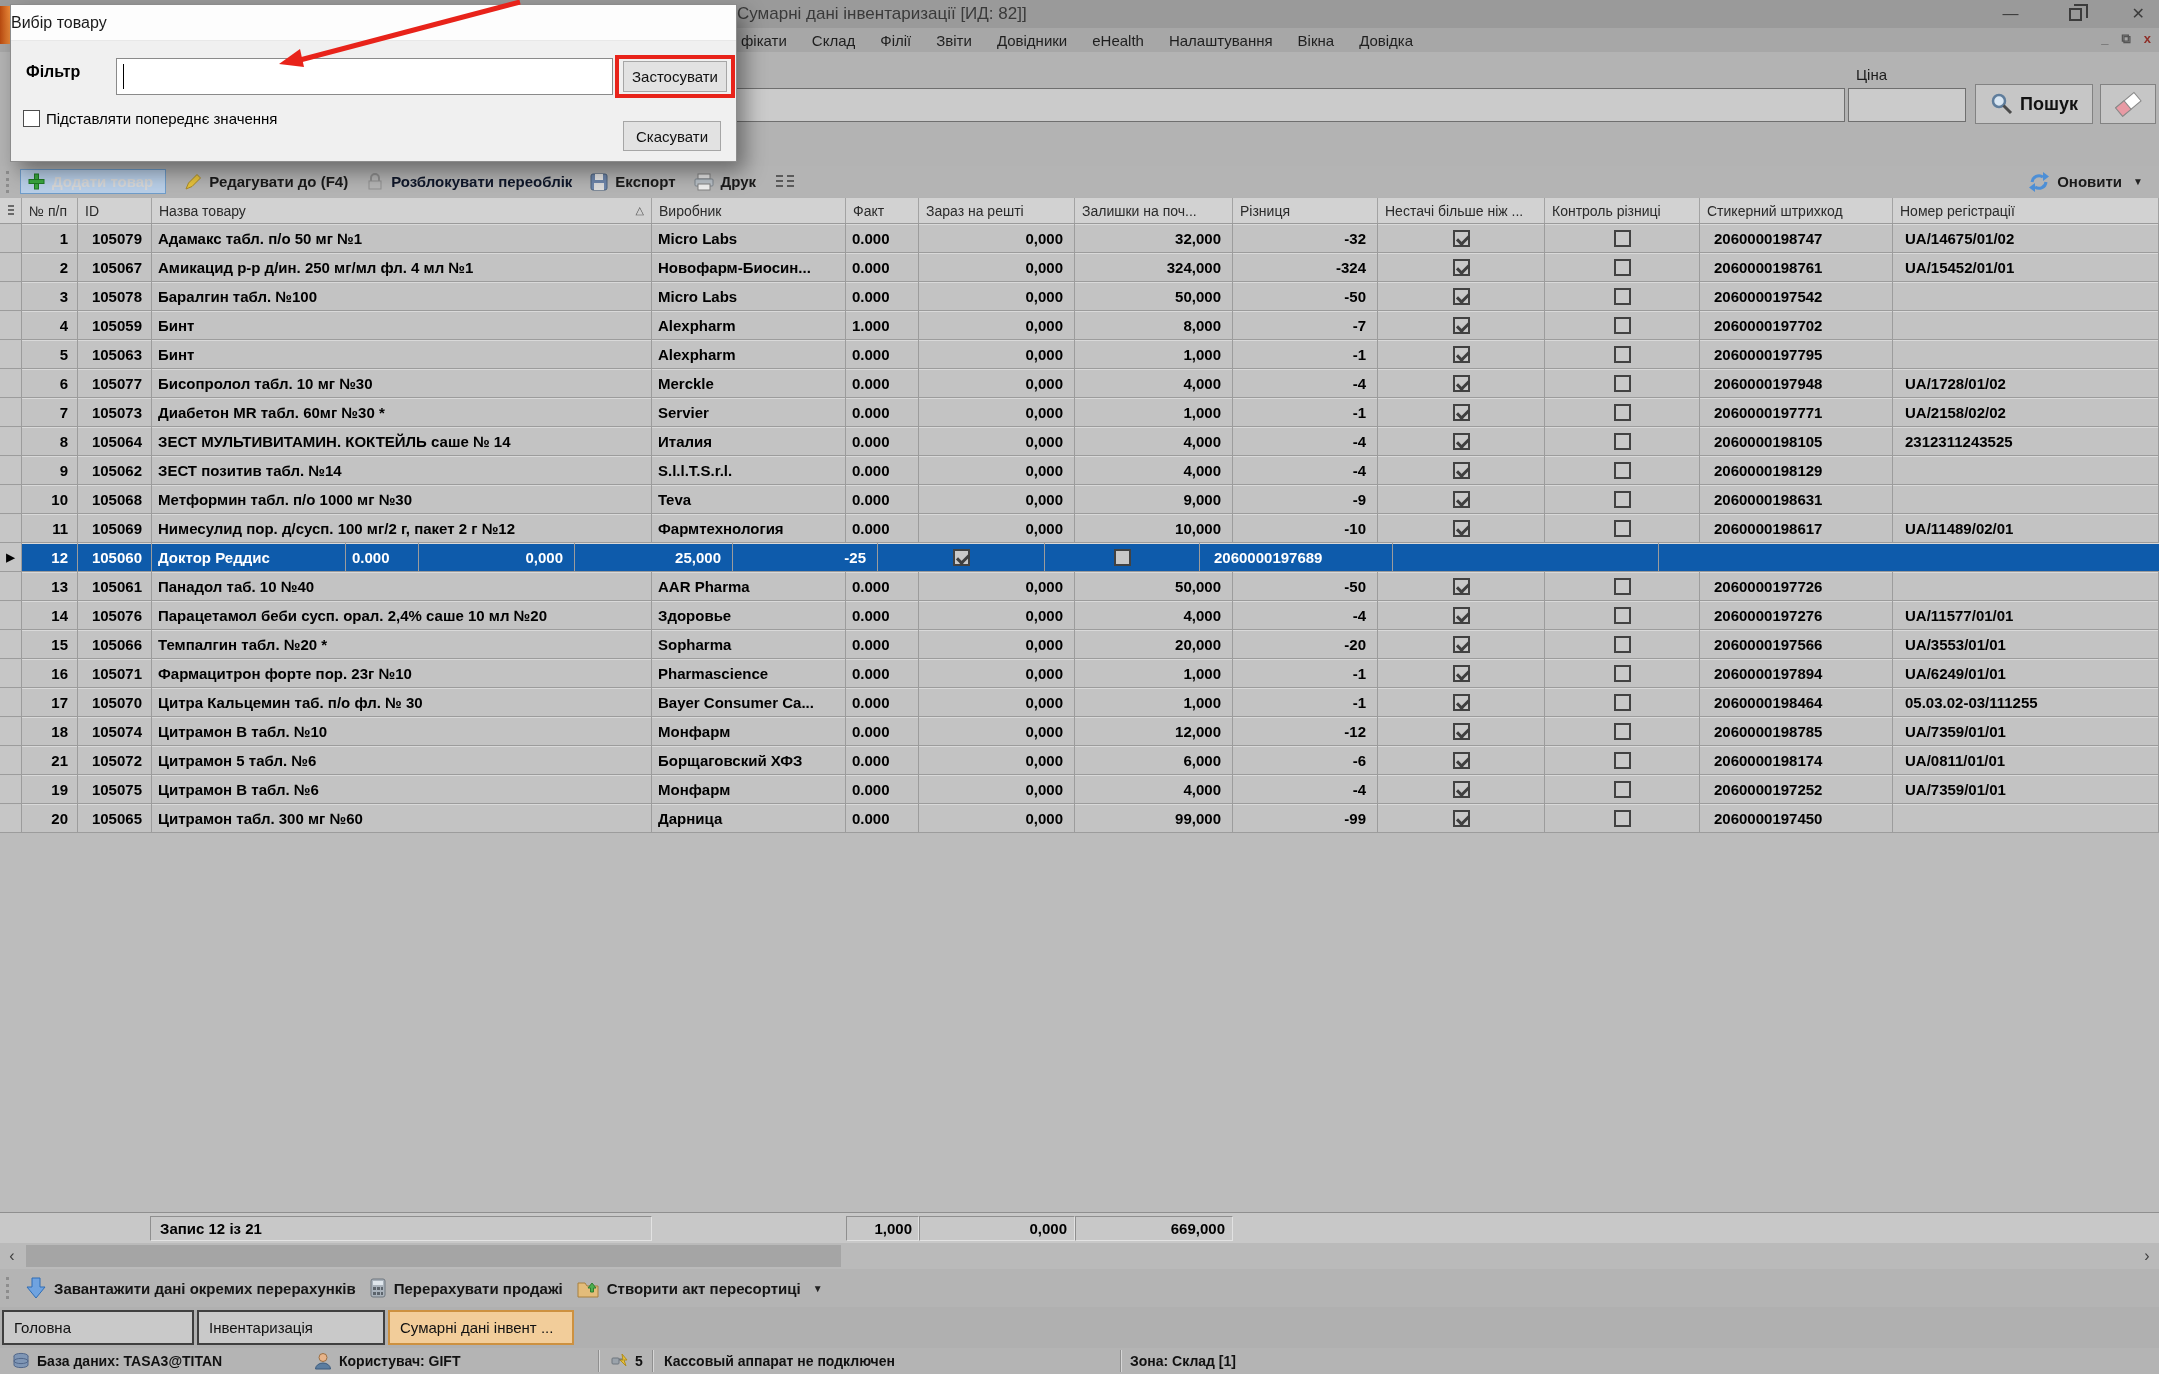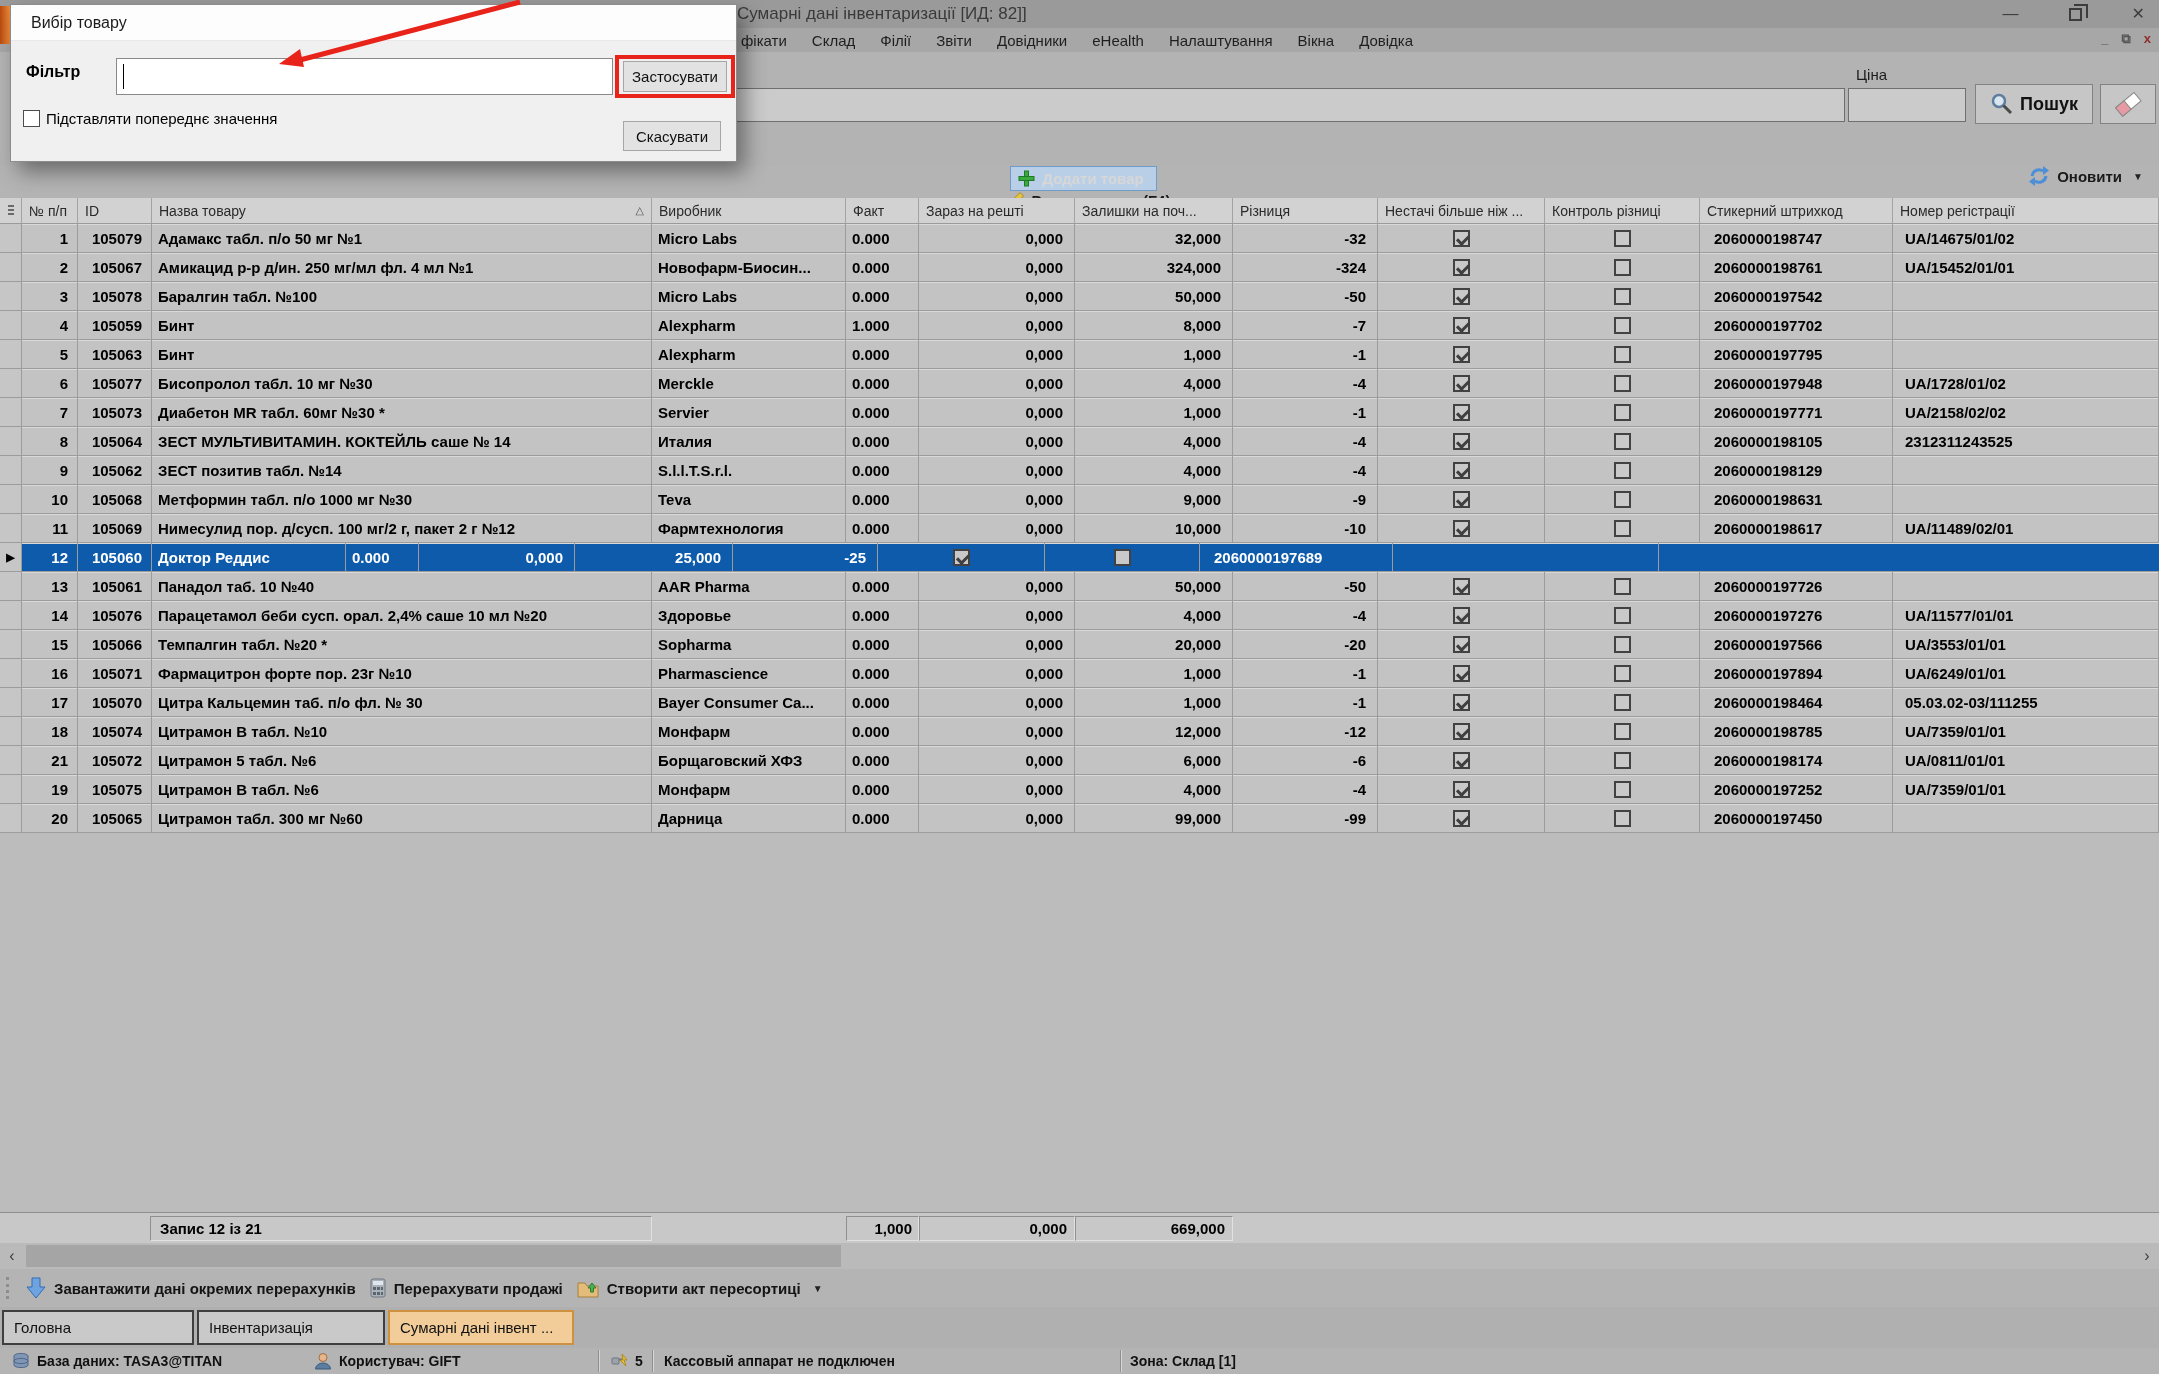--- a/index.html
+++ b/index.html
@@ -29,21 +29,21 @@
   .price-input { position:absolute; left:1848px; top:88px; width:118px; height:34px; background:#cbcbcb;
                  border:1px solid #6f6f6f; font-family:inherit; }
   .search-btn { position:absolute; left:1975px; top:84px; width:118px; height:40px; background:#c6c6c6;
                 border:1px solid #828282; font-weight:bold; font-size:18px; color:#111;
                 display:flex; align-items:center; justify-content:center; gap:6px; font-family:inherit; }
   .eraser-btn { position:absolute; left:2100px; top:84px; width:56px; height:40px; background:#c6c6c6;
                 border:1px solid #828282; display:flex; align-items:center; justify-content:center; }
 
   
   .toolbar { position:absolute; left:0; top:166px; width:100%; height:31px; background:#b4b4b4;
-             display:flex; align-items:center; font-size:15px; font-weight:bold; color:#1a1a1a;flex-direction:column; }
+             display:flex; align-items:center; font-size:15px; font-weight:bold; color:#1a1a1a; }
   .grip { width:6px; height:22px; margin-left:6px; border-left:3px dotted #8d8d8d; }
   .tb-add { margin-left:8px; display:flex; align-items:center; gap:7px; background:#b9cfe8;
             border:1px solid #6f9cc9; padding:3px 12px 3px 7px; color:#d7d7d7; }
   .tb-item { margin-left:18px; display:flex; align-items:center; gap:7px; }
   .tb-item.disabled { color:#0f172a; }
   .tb-refresh { position:absolute; right:16px; display:flex; align-items:center; gap:7px; }
   .caret { font-size:10px; color:#222; margin-left:4px; }
 
   
   .c-gut{width:22px}.c-n{width:56px}.c-id{width:74px}.c-name{width:500px}.c-maker{width:194px}
@@ -106,21 +106,21 @@
   .statusbar { position:absolute; left:0; top:1348px; width:100%; height:26px; background:#b4b4b4;
                font-size:14px; font-weight:bold; color:#111; }
   .sb-item { position:absolute; top:0; height:26px; display:flex; align-items:center; gap:7px; }
   .sb-sep { position:absolute; top:2px; width:1px; height:22px; background:#8f8f8f; box-shadow:1px 0 0 #d6d6d6; }
 
   
   .edge-icon { position:absolute; left:0; top:6px; width:10px; height:38px;
                background:linear-gradient(90deg,#b84a10,#ef8b3a); z-index:39; }
   .dialog { position:absolute; left:10px; top:4px; width:727px; height:158px; background:#f0f0f0;
             border:1px solid #8c8c8c; box-shadow:8px 10px 20px rgba(0,0,0,.4); z-index:40; }
-  .dlg-title { height:36px; background:#fdfdfd; display:flex; align-items:center; padding-left:20px;
+  .dlg-title { height:36px; background:#fdfdfd; display:flex; align-items:center; padding-left:0;
                font-size:16px; color:#1a1a1a; border-bottom:1px solid #e8e8e8; }
   .flt-label { position:absolute; left:15px; top:58px; font-weight:bold; font-size:16px; color:#000; }
   .flt-input { position:absolute; left:105px; top:53px; width:497px; height:37px; border:1px solid #8a8a8a;
                background:#fff; font-size:16px; padding:0 7px; font-family:inherit; }
   .ibeam { position:absolute; left:112px; top:59px; width:1px; height:25px; background:#000; }
   .apply-btn { position:absolute; left:612px; top:56px; width:104px; height:31px; background:#e2e2e2;
                border:1px solid #a6a6a6; font-size:15px; color:#111; font-family:inherit; }
   .red-rect { position:absolute; left:604px; top:50px; width:120px; height:43px; border:4px solid #e8231a;
               pointer-events:none; }
   .chk-row { position:absolute; left:12px; top:105px; display:flex; align-items:center; gap:6px; font-size:15px; color:#000; }

